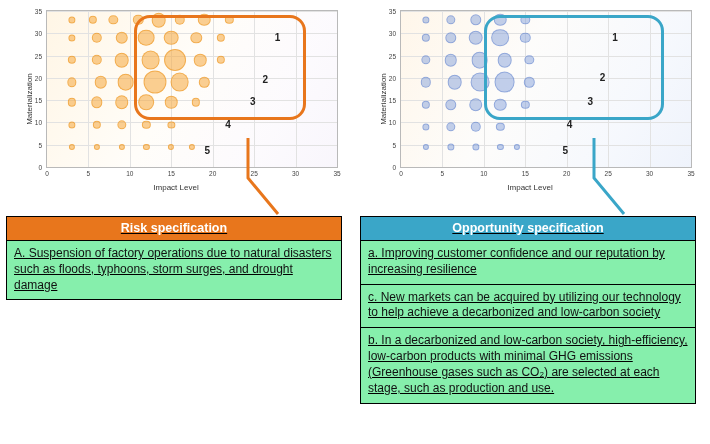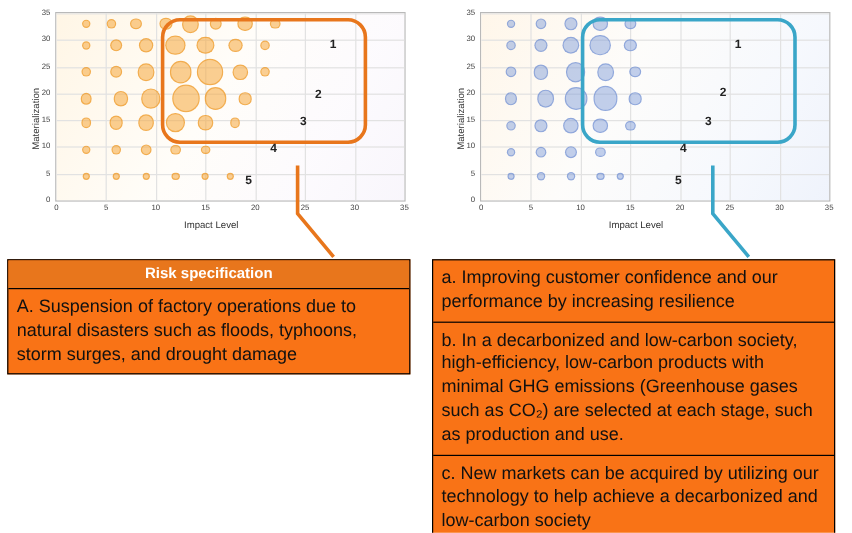--- a/index.html
+++ b/index.html
@@ -158,38 +158,39 @@
     position: absolute;
     pointer-events: none;
   }
 
   
   .spec-table {
     position: absolute;
     width: 336px;
     border: 1px solid #000;
     box-sizing: border-box;
-    background: #f97316;
+    background: #86efac;
+    text-decoration: underline;
   }
   .spec-table.left  { left: 6px;   top: 216px; }
   .spec-table.right { left: 360px; top: 216px; }
 
   .spec-header {
     color: #ffffff;
     font-weight: bold;
     font-size: 12.5px;
     text-align: center;
     padding: 4px 0 5px 0;
     border-bottom: 1px solid #000;
   }
   .spec-header.risk { background: #e8761c; }
   .spec-header.opp  { background: #3aa6c8; }
 
   .spec-row {
-    font-size: 15px;
+    font-size: 12px;
     line-height: 1.32;
     color: #111;
     padding: 5px 7px 6px 7px;
     border-bottom: 1px solid #000;
   }
   .spec-row:last-child { border-bottom: none; }
 </style>
 </head>
 <body>
 
@@ -378,18 +379,19 @@
     <path d="M 248 138 L 248 178 L 278 214" stroke="#e8761c" stroke-width="3" fill="none"></path>
     <path d="M 594 138 L 594 178 L 624 214" stroke="#3aa6c8" stroke-width="3" fill="none"></path>
   </svg>
 
   <div class="spec-table left">
     <div class="spec-header risk">Risk specification</div>
     <div class="spec-row">A. Suspension of factory operations due to natural disasters such as floods, typhoons, storm surges, and drought damage</div>
   </div>
 
   <div class="spec-table right">
-    <div class="spec-row">a. Improving customer confidence and our performance by increasing resilience</div>
+    <div class="spec-header opp">Opportunity specification</div>
+    <div class="spec-row">a. Improving customer confidence and our reputation by increasing resilience</div>
+    <div class="spec-row">c. New markets can be acquired by utilizing our technology to help achieve a decarbonized and low-carbon society</div>
     <div class="spec-row">b. In a decarbonized and low-carbon society, high-efficiency, low-carbon products with minimal GHG emissions (Greenhouse gases such as CO₂) are selected at each stage, such as production and use.</div>
-    <div class="spec-row">c. New markets can be acquired by utilizing our technology to help achieve a decarbonized and low-carbon society</div>
   </div>
 
 </div>
 
 </body></html>

